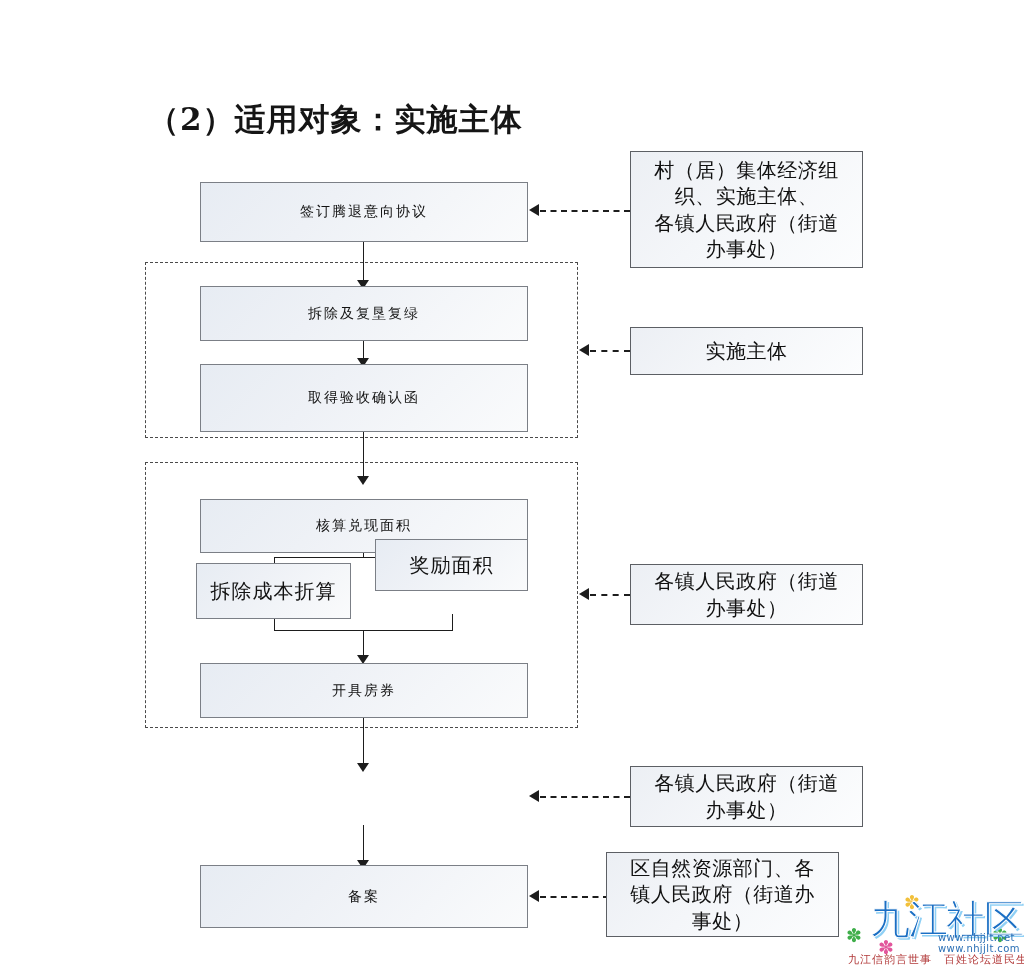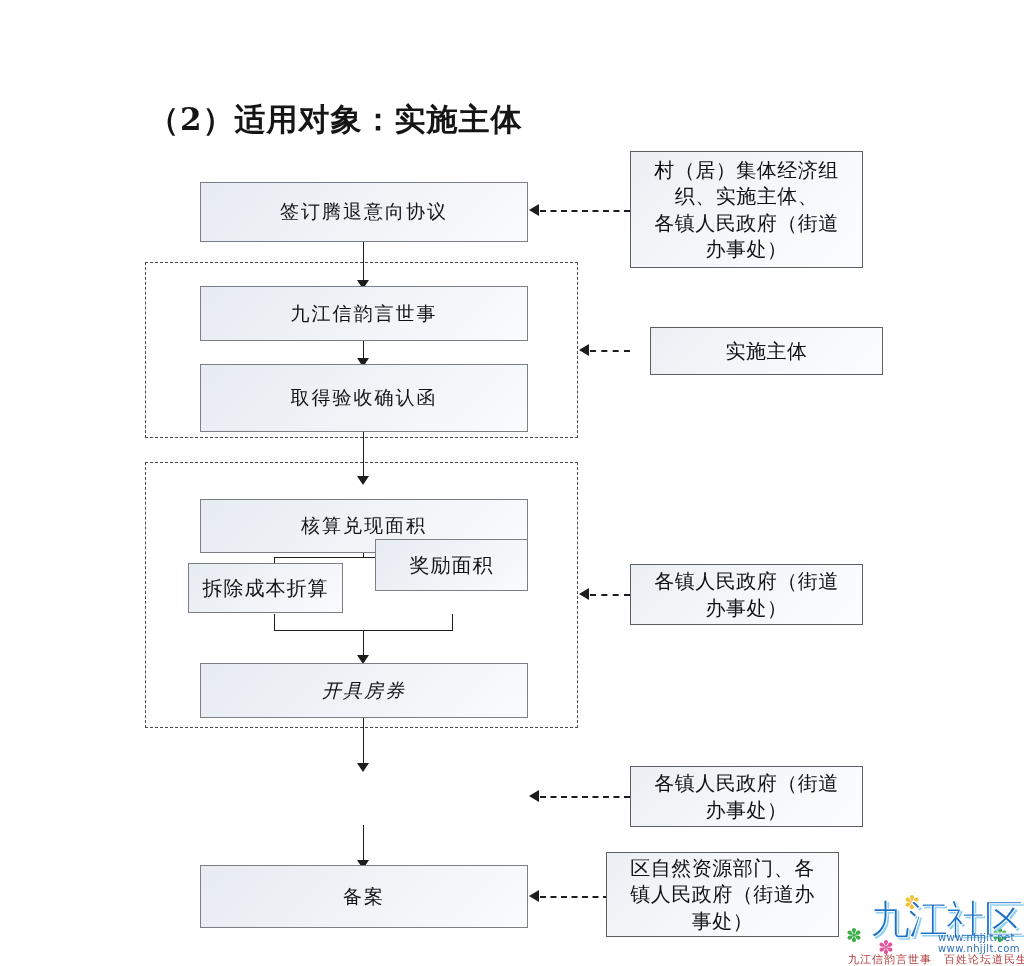--- a/index.html
+++ b/index.html
@@ -39,21 +39,21 @@
 
   
   .pbox {
     position: absolute;
     box-sizing: border-box;
     border: 1.4px solid #7b7f86;
     background: linear-gradient(135deg, #e7ecf3 0%, #eef1f6 38%, #fafbfc 100%);
     display: flex;
     align-items: center;
     justify-content: center;
-    font-size: 19px;
+    font-size: 14px;
     letter-spacing: 2px;
     color: #121212;
     font-family: "DejaVu Serif", "Liberation Serif", serif;
   }
   .pbox.small {
     font-size: 20px;
     letter-spacing: 1px;
   }
 
   
@@ -204,40 +204,40 @@
   <div class="arrow-down" style="left:357px; top:763px;"></div>
 
   <div class="vline" style="left:363px; top:825px; height:40px;"></div>
   <div class="arrow-down" style="left:357px; top:860px;"></div>
 
   <div class="pbox" style="left:200px; top:182px; width:328px; height:60px;">
     <span>签订腾退意向协议</span>
   </div>
 
   <div class="pbox" style="left:200px; top:286px; width:328px; height:55px;">
-    <span>九江信韵言世事</span>
+    <span>拆除及复垦复绿</span>
   </div>
 
   <div class="pbox" style="left:200px; top:364px; width:328px; height:68px;">
     <span>取得验收确认函</span>
   </div>
 
   <div class="pbox" style="left:200px; top:481px; width:328px; height:54px;margin-top:18px;">
     <span>核算兑现面积</span>
   </div>
 
-  <div class="pbox small" style="left:188px; top:563px; width:155px; height:50px;justify-content:center;">
+  <div class="pbox small" style="left:196px; top:563px; width:155px; height:56px;justify-content:center;">
     <span>拆除成本折算</span>
   </div>
 
   <div class="pbox small" style="left:375px; top:539px; width:153px; height:52px;">
     <span>奖励面积</span>
   </div>
 
-  <div class="pbox" style="left:200px; top:663px; width:328px; height:55px;font-style:italic;">
+  <div class="pbox" style="left:200px; top:663px; width:328px; height:55px;">
     <span>开具房券</span>
   </div>
 
 
   <div class="pbox" style="left:200px; top:865px; width:328px; height:63px;">
     <span>备案</span>
   </div>
 
   <div class="dash-h" style="left:540px; top:210px; width:90px;"></div>
   <div class="arrow-left" style="left:529px; top:204px;"></div>
@@ -254,21 +254,21 @@
   <div class="dash-h" style="left:540px; top:896px; width:90px;"></div>
   <div class="arrow-left" style="left:529px; top:890px;"></div>
 
   <div class="abox" style="left:630px; top:151px; width:233px; height:117px;text-align:center;">
     <span class="atext">村（居）集体经济组
 织、实施主体、
 各镇人民政府（街道
 办事处）</span>
   </div>
 
-  <div class="abox" style="left:630px; top:327px; width:233px; height:48px;margin-left:20px;">
+  <div class="abox" style="left:630px; top:327px; width:233px; height:48px;">
     <span class="atext">实施主体</span>
   </div>
 
   <div class="abox" style="left:630px; top:564px; width:233px; height:61px;">
     <span class="atext">各镇人民政府（街道
 办事处）</span>
   </div>
 
   <div class="abox" style="left:630px; top:766px; width:233px; height:61px;">
     <span class="atext">各镇人民政府（街道

